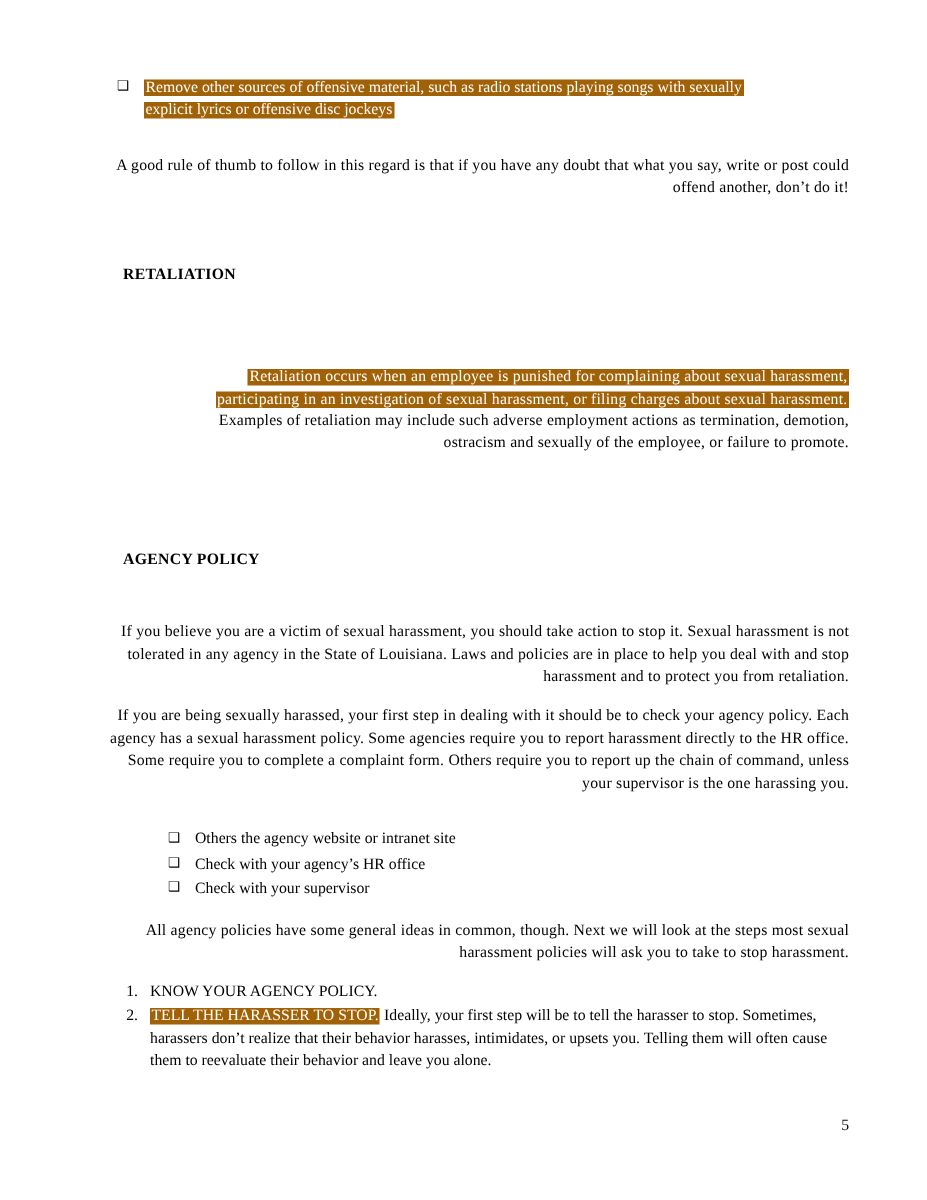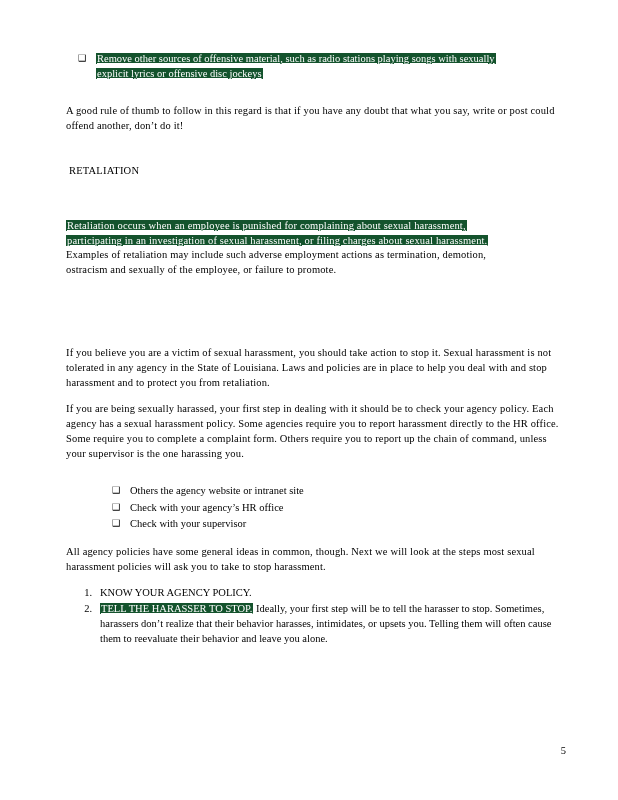--- a/index.html
+++ b/index.html
@@ -19,37 +19,36 @@
     position: relative;
     width: 618px;
     height: 800px;
     box-sizing: border-box;
     padding: 40px 52px 30px 66px;
   }
   p {
     margin: 0 0 0 0;
     font-size: 10.5px;
     line-height: 1.42;
-    text-align: left;
+    text-align: right;
     letter-spacing: 0.15px;
   }
   .sp-sm { height: 11px; }
   .sp-md { height: 20px; }
   .sp-lg { height: 28px; }
   .heading {
     font-size: 10.5px;
-    font-weight: normal;
+    font-weight: bold;
     letter-spacing: 0.2px;
-    margin: 3px;
+    margin: 16px;
   }
   .hl {
-    background: #14532d;
+    background: #a16207;
     color: #ffffff;
     padding: 0 1px;
-    text-decoration: underline;
   }
   .bullet-list {
     margin: 0;
     padding: 0;
     list-style: none;
   }
   .bullet-row {
     display: flex;
     font-size: 10.5px;
     line-height: 1.42;
@@ -134,20 +133,21 @@
     <span class="hl">participating in an investigation of sexual harassment, or filing charges about sexual harassment.</span><br>
     <span>Examples of retaliation may include such adverse employment actions as termination, demotion,</span><br>
     <span>ostracism and sexually of the employee, or failure to promote.</span>
   </p>
 
   <div class="sp-md"></div>
 
 
   <div class="sp-lg"></div>
 
+  <div class="heading">AGENCY POLICY</div>
 
   <div class="sp-md"></div>
 
   <p>If you believe you are a victim of sexual harassment, you should take action to stop it. Sexual harassment is not tolerated in any agency in the State of Louisiana. Laws and policies are in place to help you deal with and stop harassment and to protect you from retaliation.</p>
 
   <div class="sp-sm"></div>
 
   <p>If you are being sexually harassed, your first step in dealing with it should be to check your agency policy. Each agency has a sexual harassment policy. Some agencies require you to report harassment directly to the HR office. Some require you to complete a complaint form. Others require you to report up the chain of command, unless your supervisor is the one harassing you.</p>
 
   <div class="sp-sm"></div>

